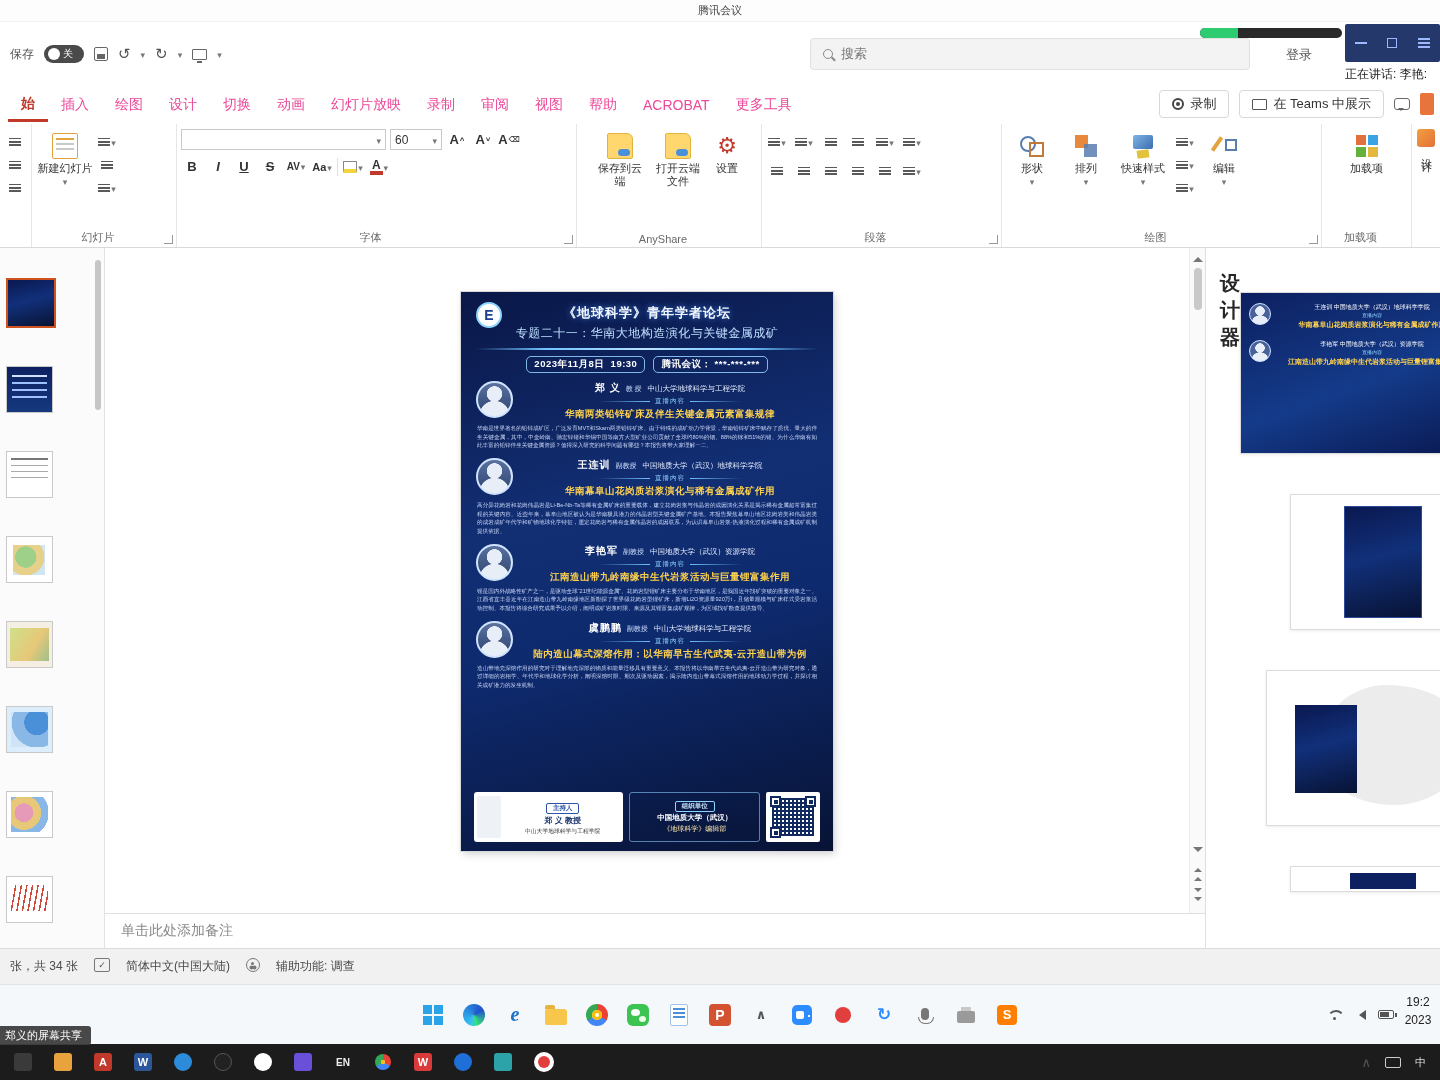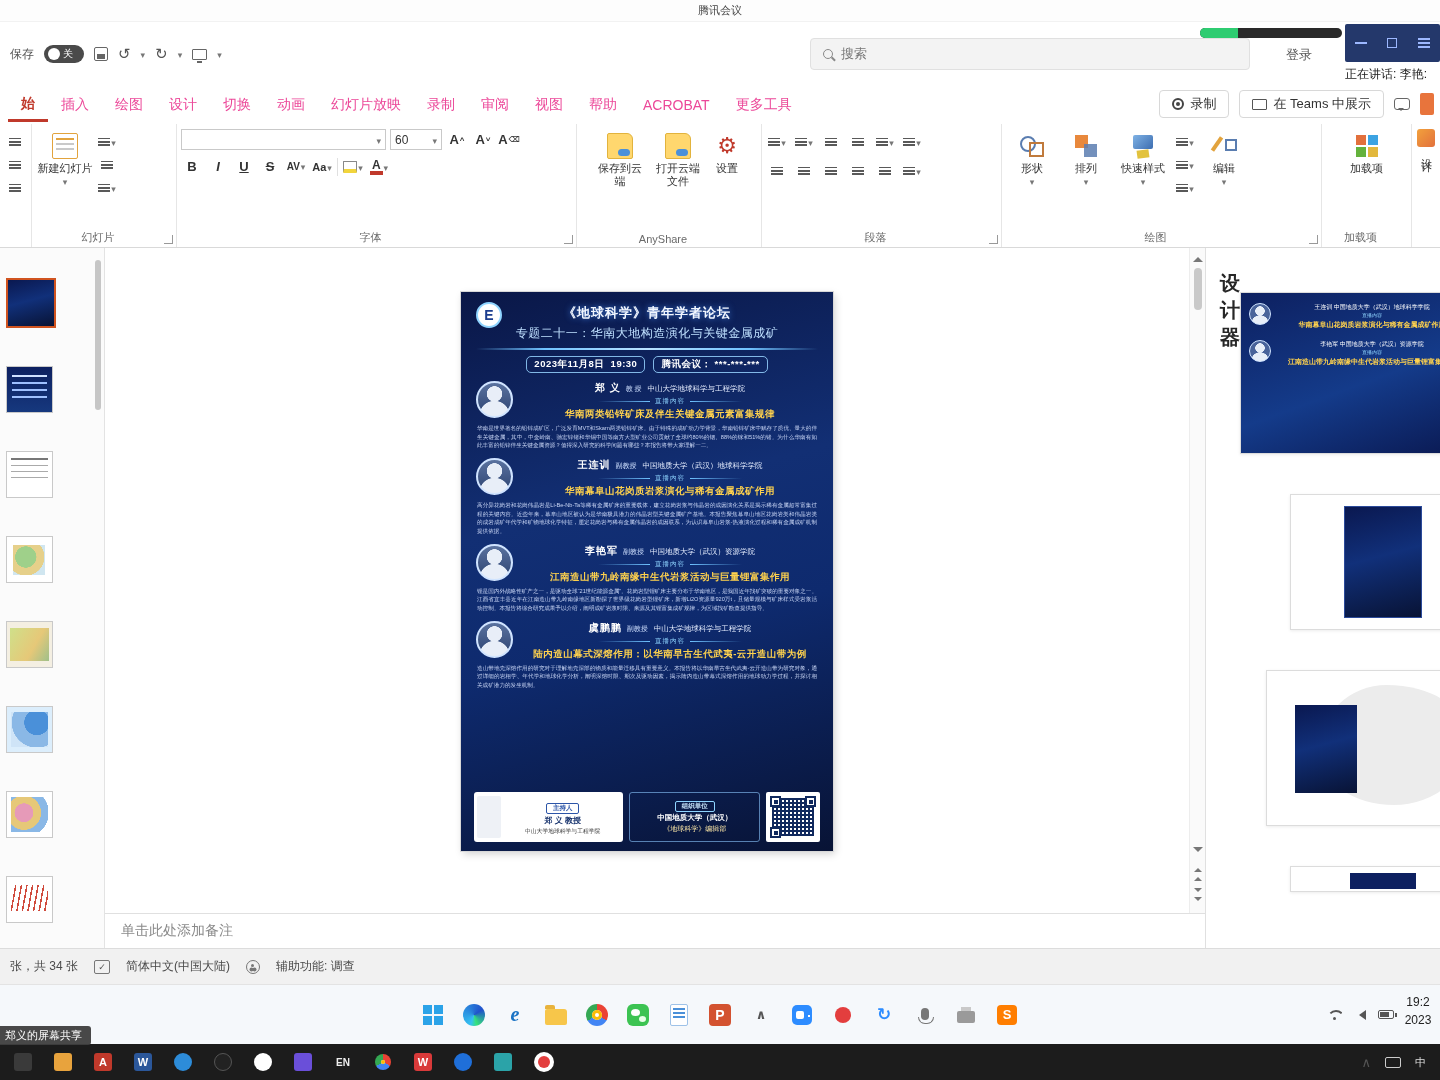--- a/index.html
+++ b/index.html
@@ -176,21 +176,21 @@
 .org1{font-size:7.5px;color:#fff;font-weight:bold}
 .org2{font-size:7px;color:#ffe9a8}
 .qrbox{width:54px;background:#fff;border-radius:2px;position:relative;flex:none}
 .qrgrid{position:absolute;inset:6px;background:repeating-linear-gradient(0deg,#10295e 0 2px,transparent 2px 4px),repeating-linear-gradient(90deg,#10295e 0 2px,#fff 2px 4px)}
 .qrc{position:absolute;width:11px;height:11px;border:2.5px solid #10295e;background:#fff}
 .qrc::after{content:"";position:absolute;inset:1.5px;background:#10295e}
 .qr-tl{left:4px;top:4px}.qr-tr{right:4px;top:4px}.qr-bl{left:4px;bottom:4px}
 
 
 .statusbar{height:36px;background:#f1f1f1;border-top:1px solid #dcdcdc;display:flex;align-items:center;padding:0 10px;font-size:12px;color:#4a4a4a}
-.sb-left{display:flex;align-items:center;gap:16px}
+.sb-left{display:flex;align-items:flex-start;gap:16px}
 .sb-right{margin-left:auto;display:flex;align-items:center;gap:14px}
 .sb-ico{width:16px;height:14px;border:1.5px solid #777;border-radius:2px;display:flex;align-items:center;justify-content:center;font-size:9px;color:#555}
 .sb-person{width:14px;height:14px;border:1.5px solid #777;border-radius:50%;position:relative}
 .sb-person::after{content:"";position:absolute;left:4px;top:3px;width:3px;height:3px;border-radius:50%;background:#777;box-shadow:-1px 4px 0 0.5px #777,2px 4px 0 0.5px #777}
 .viewbtn{width:24px;height:22px;display:flex;align-items:center;justify-content:center;border-radius:2px;cursor:pointer}
 .v-normal{width:13px;height:11px;border:1.5px solid #666;position:relative}
 .v-normal::before{content:"";position:absolute;left:0;top:0;bottom:0;width:3px;background:#666}
 .v-grid{width:13px;height:11px;background:linear-gradient(#666,#666) 0 0/5px 4px no-repeat,linear-gradient(#666,#666) 8px 0/5px 4px no-repeat,linear-gradient(#666,#666) 0 7px/5px 4px no-repeat,linear-gradient(#666,#666) 8px 7px/5px 4px no-repeat}
 .v-read{width:13px;height:10px;border:1.5px solid #666;border-radius:2px 2px 0 0}
 .v-show{width:0;height:0;border:6px solid transparent;border-left:9px solid #666}

